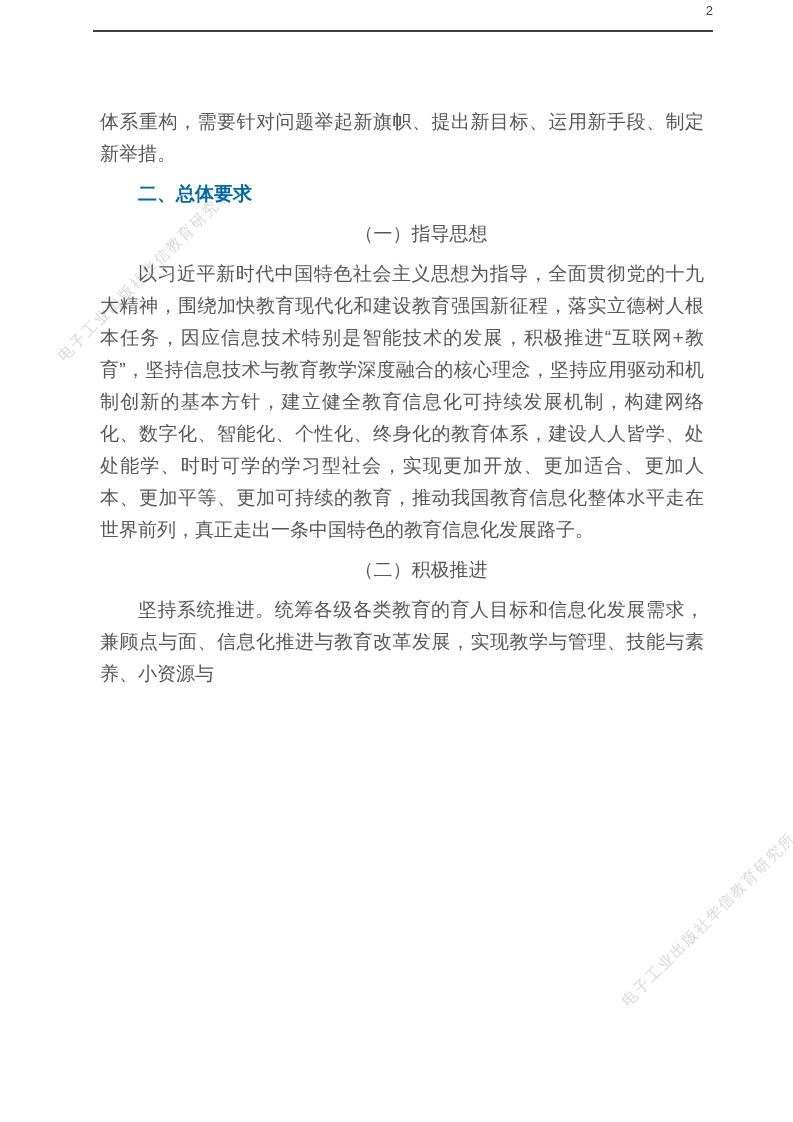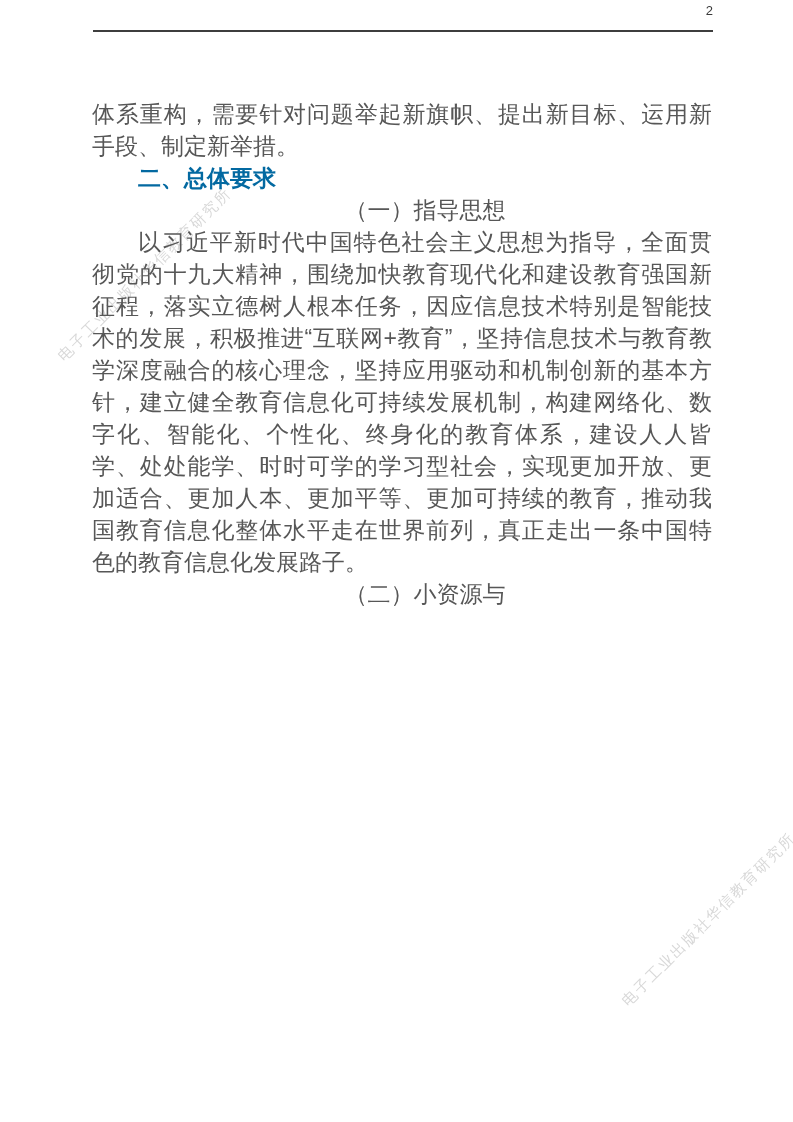--- a/index.html
+++ b/index.html
@@ -54,24 +54,24 @@
     left: 92px;
     width: 620px;
     z-index: 2;
     color: #575757;
     font-size: 19px;
     line-height: 32px;
     text-align: justify;
     text-justify: inter-ideograph;
   }
   .content p, .content h2, .content h3 {
-    margin: 0;
+    margin: 8px;
     padding: 0;
     font-weight: 400;
-    font-size: 23px;
+    font-size: 19px;
     line-height: 32px;
     text-indent: 2em;
   }
   .content p.no-indent { text-indent: 0; }
   .content h2.heading-l1 {
     font-weight: 700;
     color: #0369a1;
     text-align: left;
   }
   .content h3.heading-l2 {
@@ -95,19 +95,20 @@
 
     <p class="no-indent">体系重构，需要针对问题举起新旗帜、提出新目标、运用新手段、制定新举措。</p>
 
 
     <h2 class="heading-l1">二、总体要求</h2>
 
     <h3 class="heading-l2">（一）指导思想</h3>
 
     <p>以习近平新时代中国特色社会主义思想为指导，全面贯彻党的十九大精神，围绕加快教育现代化和建设教育强国新征程，落实立德树人根本任务，因应信息技术特别是智能技术的发展，积极推进“互联网+教育”，坚持信息技术与教育教学深度融合的核心理念，坚持应用驱动和机制创新的基本方针，建立健全教育信息化可持续发展机制，构建网络化、数字化、智能化、个性化、终身化的教育体系，建设人人皆学、处处能学、时时可学的学习型社会，实现更加开放、更加适合、更加人本、更加平等、更加可持续的教育，推动我国教育信息化整体水平走在世界前列，真正走出一条中国特色的教育信息化发展路子。</p>
 
-    <h3 class="heading-l2">（二）小资源与</h3>
+    <h3 class="heading-l2">（二）积极推进</h3>
 
 
 
+    <p>坚持系统推进。统筹各级各类教育的育人目标和信息化发展需求，兼顾点与面、信息化推进与教育改革发展，实现教学与管理、技能与素养、小资源与</p>
 
   </main>
 </div>
 
 </body></html>

